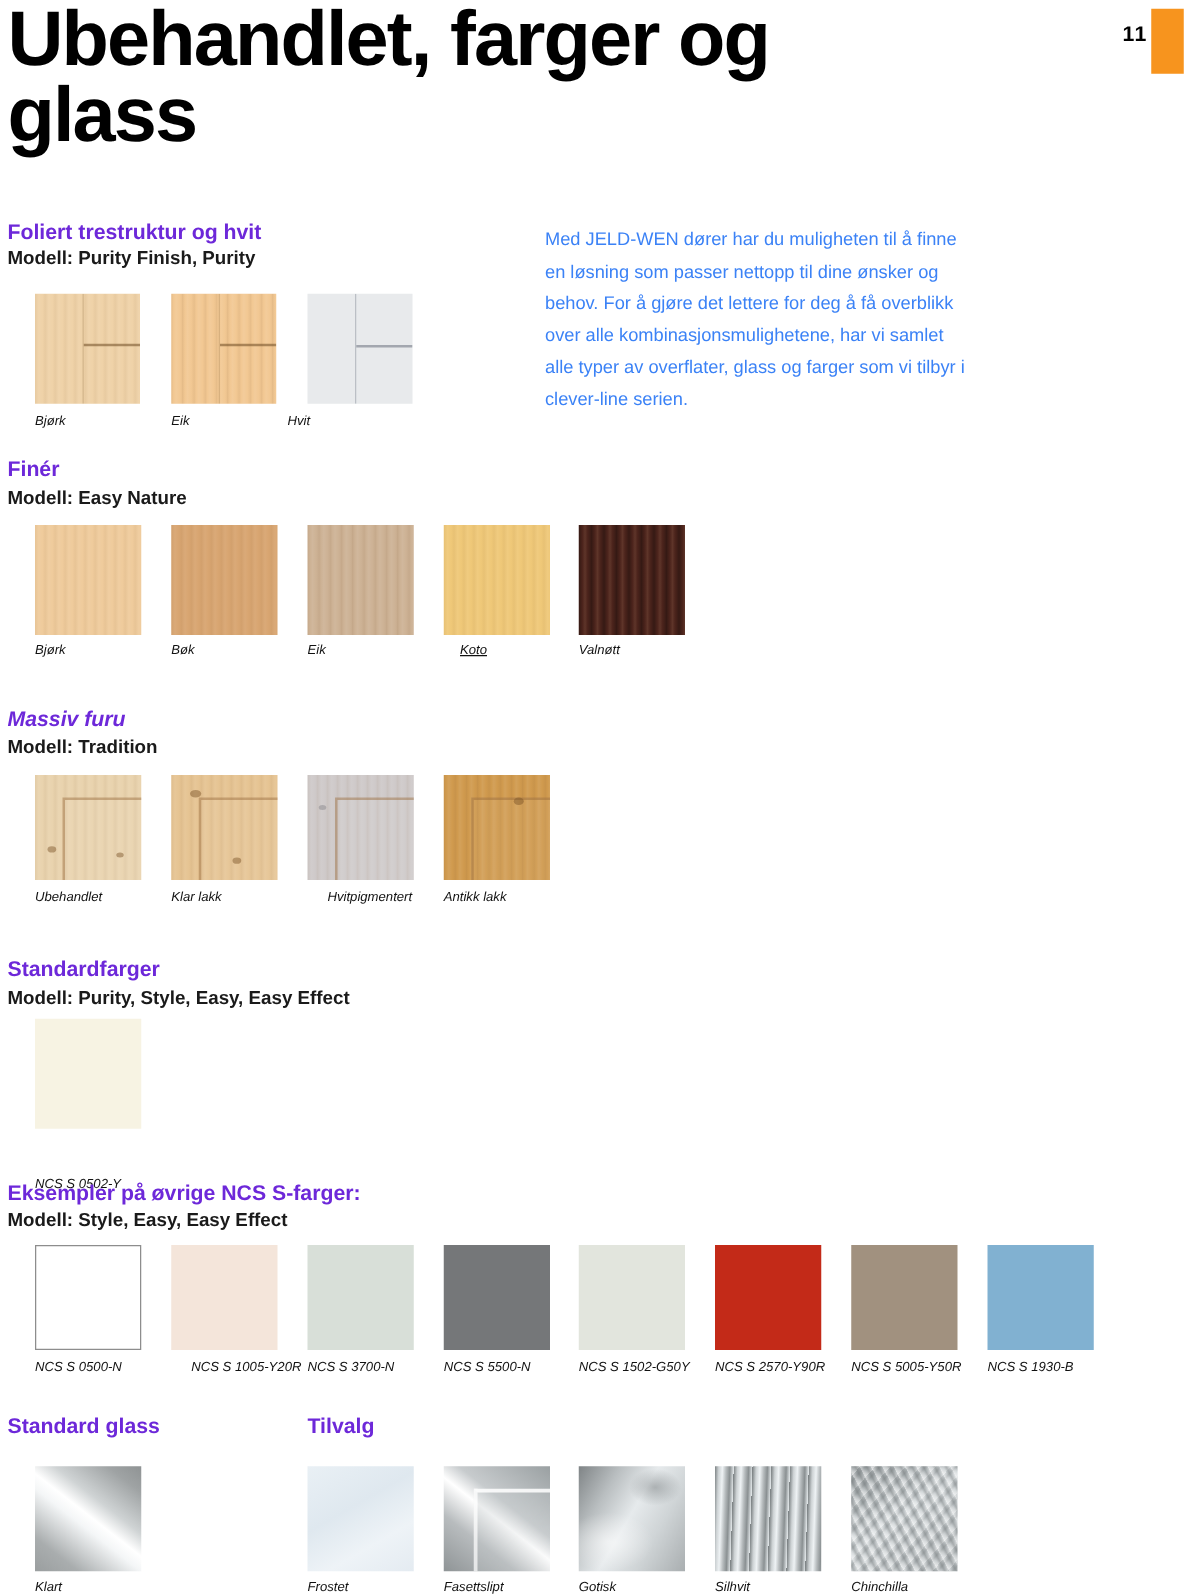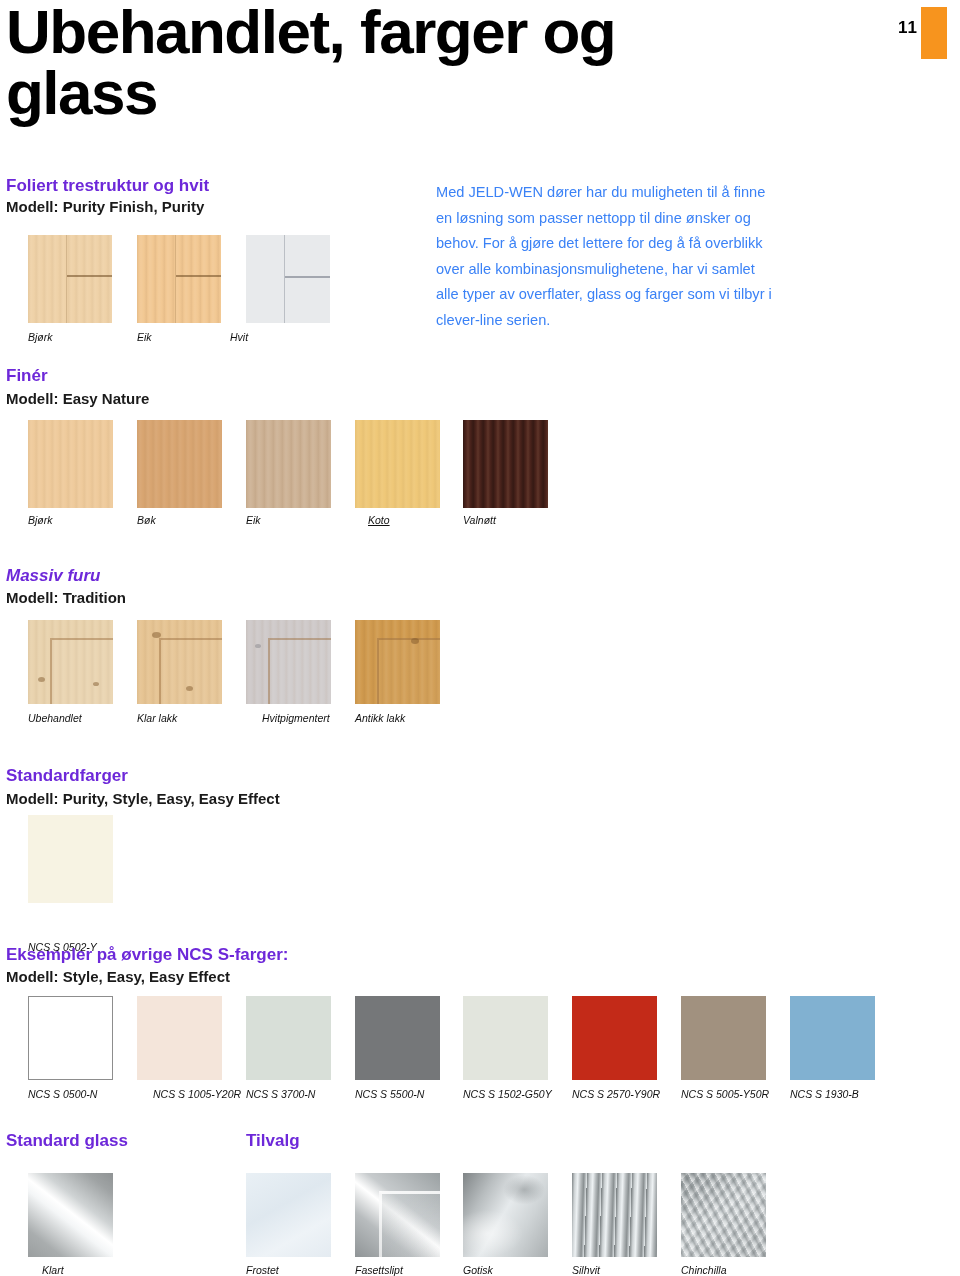--- a/index.html
+++ b/index.html
@@ -361,21 +361,21 @@
   <div class="sw" style="left:681px; top:996px; width:85px; height:84px; background:#A1917F;"></div>
   <div class="sw-cap" style="left:681px; top:1088px;">NCS S 5005-Y50R</div>
 
   <div class="sw" style="left:790px; top:996px; width:85px; height:84px; background:#81B1D1;"></div>
   <div class="sw-cap" style="left:790px; top:1088px;">NCS S 1930-B</div>
 
   <div class="sec-head" style="left:6px; top:1131px;">Standard glass</div>
   <div class="sec-head" style="left:246px; top:1131px;">Tilvalg</div>
 
   <div class="sw glass-clear" style="left:28px; top:1173px; width:85px; height:84px;"></div>
-  <div class="sw-cap" style="left:28px; top:1264px;margin-left:14px;">Klart</div>
+  <div class="sw-cap" style="left:28px; top:1264px;">Klart</div>
 
   <div class="sw glass-frost" style="left:246px; top:1173px; width:85px; height:84px;"></div>
   <div class="sw-cap" style="left:246px; top:1264px;">Frostet</div>
 
   <div class="sw glass-bevel" style="left:355px; top:1173px; width:85px; height:84px;"></div>
   <div class="sw-cap" style="left:355px; top:1264px;">Fasettslipt</div>
 
   <div class="sw glass-gotisk" style="left:463px; top:1173px; width:85px; height:84px;"></div>
   <div class="sw-cap" style="left:463px; top:1264px;">Gotisk</div>
 

